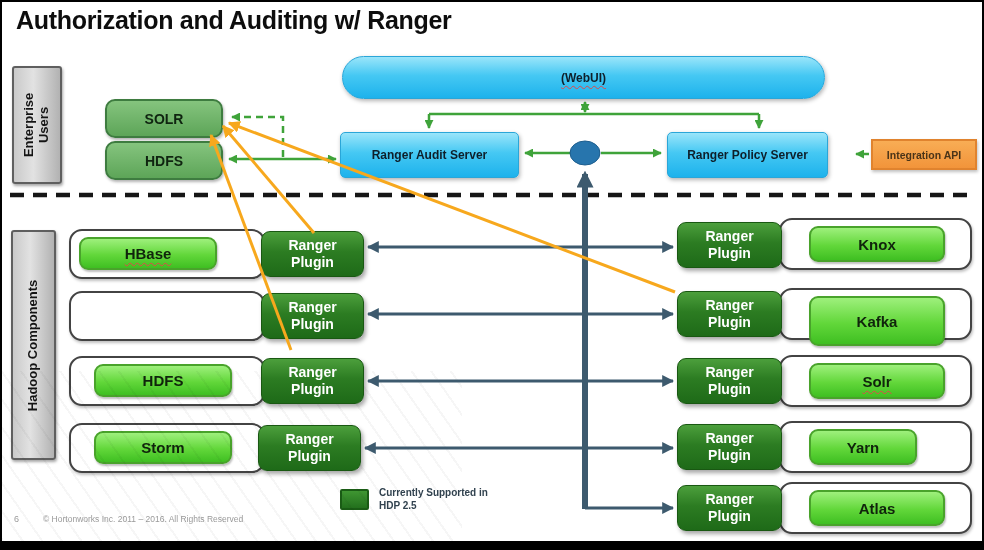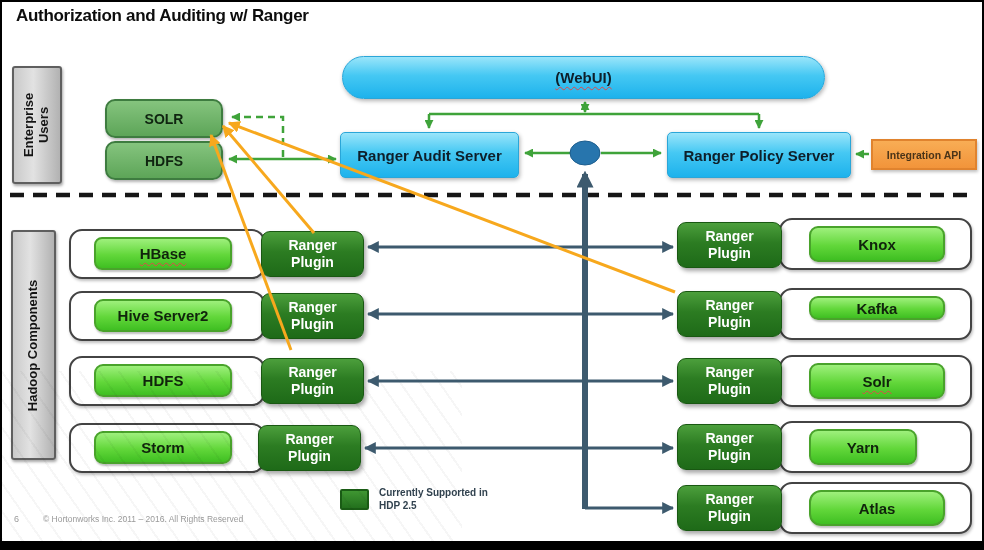--- a/index.html
+++ b/index.html
@@ -8,21 +8,21 @@
     position:relative;width:984px;height:550px;background:#ffffff;
     border:2px solid #000;overflow:hidden;
   }
   .watermark{
     position:absolute;left:0;bottom:7px;width:460px;height:170px;
     background:repeating-linear-gradient(55deg,rgba(0,0,0,0.035) 0 2px,transparent 2px 16px);
     pointer-events:none;
   }
   .bottom-bar{position:absolute;left:0;right:0;bottom:0;height:7px;background:#000;}
   .title{
-    position:absolute;left:14px;top:4px;font-size:17px;font-weight:800;
+    position:absolute;left:14px;top:4px;font-size:25px;font-weight:800;
     color:#0d0d0d;letter-spacing:-0.3px;white-space:nowrap;
   }
   
   .vbox{
     position:absolute;display:flex;align-items:center;justify-content:center;
     background:linear-gradient(90deg,#c9c9c9,#e2e2e2 42%,#b2b2b2);
     border:2px solid #5f5f5f;border-radius:3px;
     box-shadow:1px 2px 3px rgba(0,0,0,0.35);
   }
   .vtext{
@@ -38,21 +38,21 @@
     background:linear-gradient(180deg,#85c47e,#5da558);
     border:2px solid #3e7c40;border-radius:10px;
     font-size:14px;font-weight:bold;color:#0f2410;
     box-shadow:1px 2px 3px rgba(0,0,0,0.3);
   }
   
   .cyan{
     position:absolute;display:flex;align-items:center;justify-content:center;
     background:linear-gradient(180deg,#9ae5fa 0%,#45c8f3 45%,#1db2ec 100%);
     border:1px solid #2aa6d8;
-    font-weight:bold;color:#0e1f2a;font-size:15px;
+    font-weight:bold;color:#0e1f2a;font-size:12px;
     box-shadow:1px 2px 4px rgba(0,0,0,0.3);
   }
   .portal{left:340px;top:54px;width:483px;height:43px;border-radius:22px;}
   .server{border-radius:5px;}
   
   .api{
     position:absolute;left:869px;top:137px;width:106px;height:31px;
     display:flex;align-items:center;justify-content:center;
     background:linear-gradient(180deg,#f8ad55,#f2943a);
     border:2px solid #e0832e;font-size:10.5px;font-weight:bold;color:#4a3418;
@@ -112,57 +112,56 @@
     <div class="vtext nowrap">Hadoop Components</div>
   </div>
 
   <div class="store" style="top:97px;">SOLR</div>
   <div class="store" style="top:139px;">HDFS</div>
 
   <div class="cyan portal">
     <span class="misspell">(WebUI)</span>
   </div>
   <div class="cyan server" style="left:338px;top:130px;width:179px;height:46px;">Ranger Audit Server</div>
-  <div class="cyan server" style="left:665px;top:130px;width:184px;height:46px;">Ranger Policy Server</div>
+  <div class="cyan server" style="left:665px;top:130px;width:161px;height:46px;">Ranger Policy Server</div>
   <div class="api">Integration API</div>
 
   <div class="container" style="left:67px;top:227px;width:196px;height:50px;"></div>
-  <div class="comp misspell" style="left:92px;top:235px;width:138px;height:33px;border-radius:8px;">HBase</div>
+  <div class="comp misspell" style="left:77px;top:235px;width:138px;height:33px;">HBase</div>
   <div class="plugin" style="left:259px;top:229px;width:103px;height:46px;">Ranger Plugin</div>
 
   <div class="container" style="left:67px;top:289px;width:196px;height:50px;"></div>
-  <div class="comp" style="left:92px;top:297px;width:138px;height:33px;">Hive Server2</div>
   <div class="plugin" style="left:259px;top:291px;width:103px;height:46px;">Ranger Plugin</div>
 
   <div class="container" style="left:67px;top:354px;width:196px;height:50px;"></div>
   <div class="comp" style="left:92px;top:362px;width:138px;height:33px;">HDFS</div>
   <div class="plugin" style="left:259px;top:356px;width:103px;height:46px;">Ranger Plugin</div>
 
   <div class="container" style="left:67px;top:421px;width:196px;height:50px;"></div>
   <div class="comp" style="left:92px;top:429px;width:138px;height:33px;">Storm</div>
   <div class="plugin" style="left:256px;top:423px;width:103px;height:46px;">Ranger Plugin</div>
 
   <div class="container" style="left:777px;top:216px;width:193px;height:52px;"></div>
   <div class="comp" style="left:807px;top:224px;width:136px;height:36px;text-align:right;">Knox</div>
   <div class="plugin" style="left:675px;top:220px;width:105px;height:46px;">Ranger Plugin</div>
 
   <div class="container" style="left:777px;top:286px;width:193px;height:52px;"></div>
-  <div class="comp" style="left:807px;top:294px;width:136px;height:24px;">Kafka</div>
+  <div class="comp" style="left:807px;top:294px;width:136px;height:50px;">Kafka</div>
   <div class="plugin" style="left:675px;top:289px;width:105px;height:46px;">Ranger Plugin</div>
 
   <div class="container" style="left:777px;top:353px;width:193px;height:52px;"></div>
   <div class="comp misspell" style="left:807px;top:361px;width:136px;height:36px;">Solr</div>
   <div class="plugin" style="left:675px;top:356px;width:105px;height:46px;">Ranger Plugin</div>
 
   <div class="container" style="left:777px;top:419px;width:193px;height:52px;"></div>
   <div class="comp" style="left:807px;top:427px;width:108px;height:36px;">Yarn</div>
   <div class="plugin" style="left:675px;top:422px;width:105px;height:46px;">Ranger Plugin</div>
 
   <div class="container" style="left:777px;top:480px;width:193px;height:52px;"></div>
-  <div class="comp" style="left:807px;top:488px;width:136px;height:36px;border-radius:12px;">Atlas</div>
+  <div class="comp" style="left:807px;top:488px;width:136px;height:36px;">Atlas</div>
   <div class="plugin" style="left:675px;top:483px;width:105px;height:46px;">Ranger Plugin</div>
 
   <div class="legend-swatch"></div>
   <div class="legend-text">
     <div>Currently Supported in</div>
     <div>HDP 2.5</div>
   </div>
 
   <div class="footer-num">6</div>
   <div class="footer-copy">© Hortonworks Inc. 2011 – 2016. All Rights Reserved</div>

